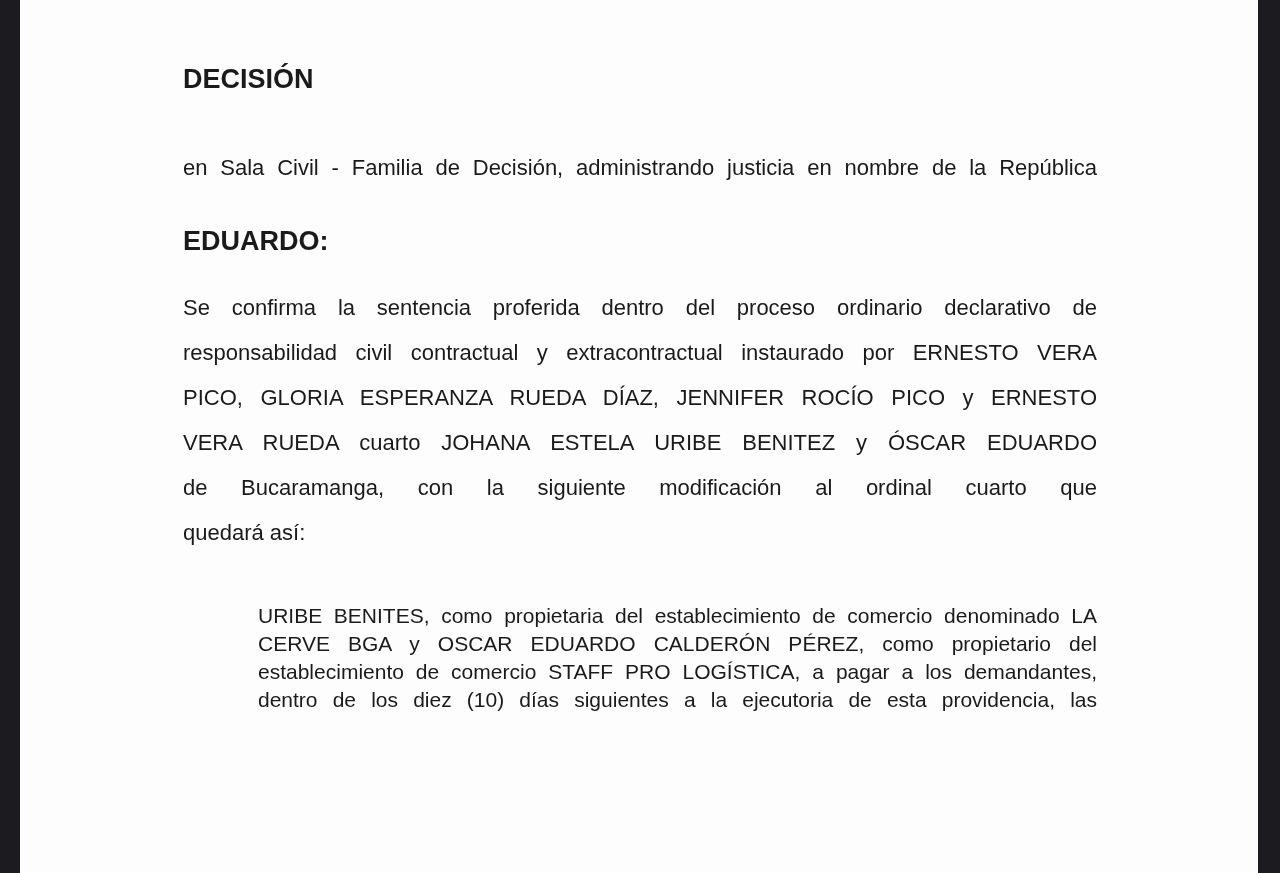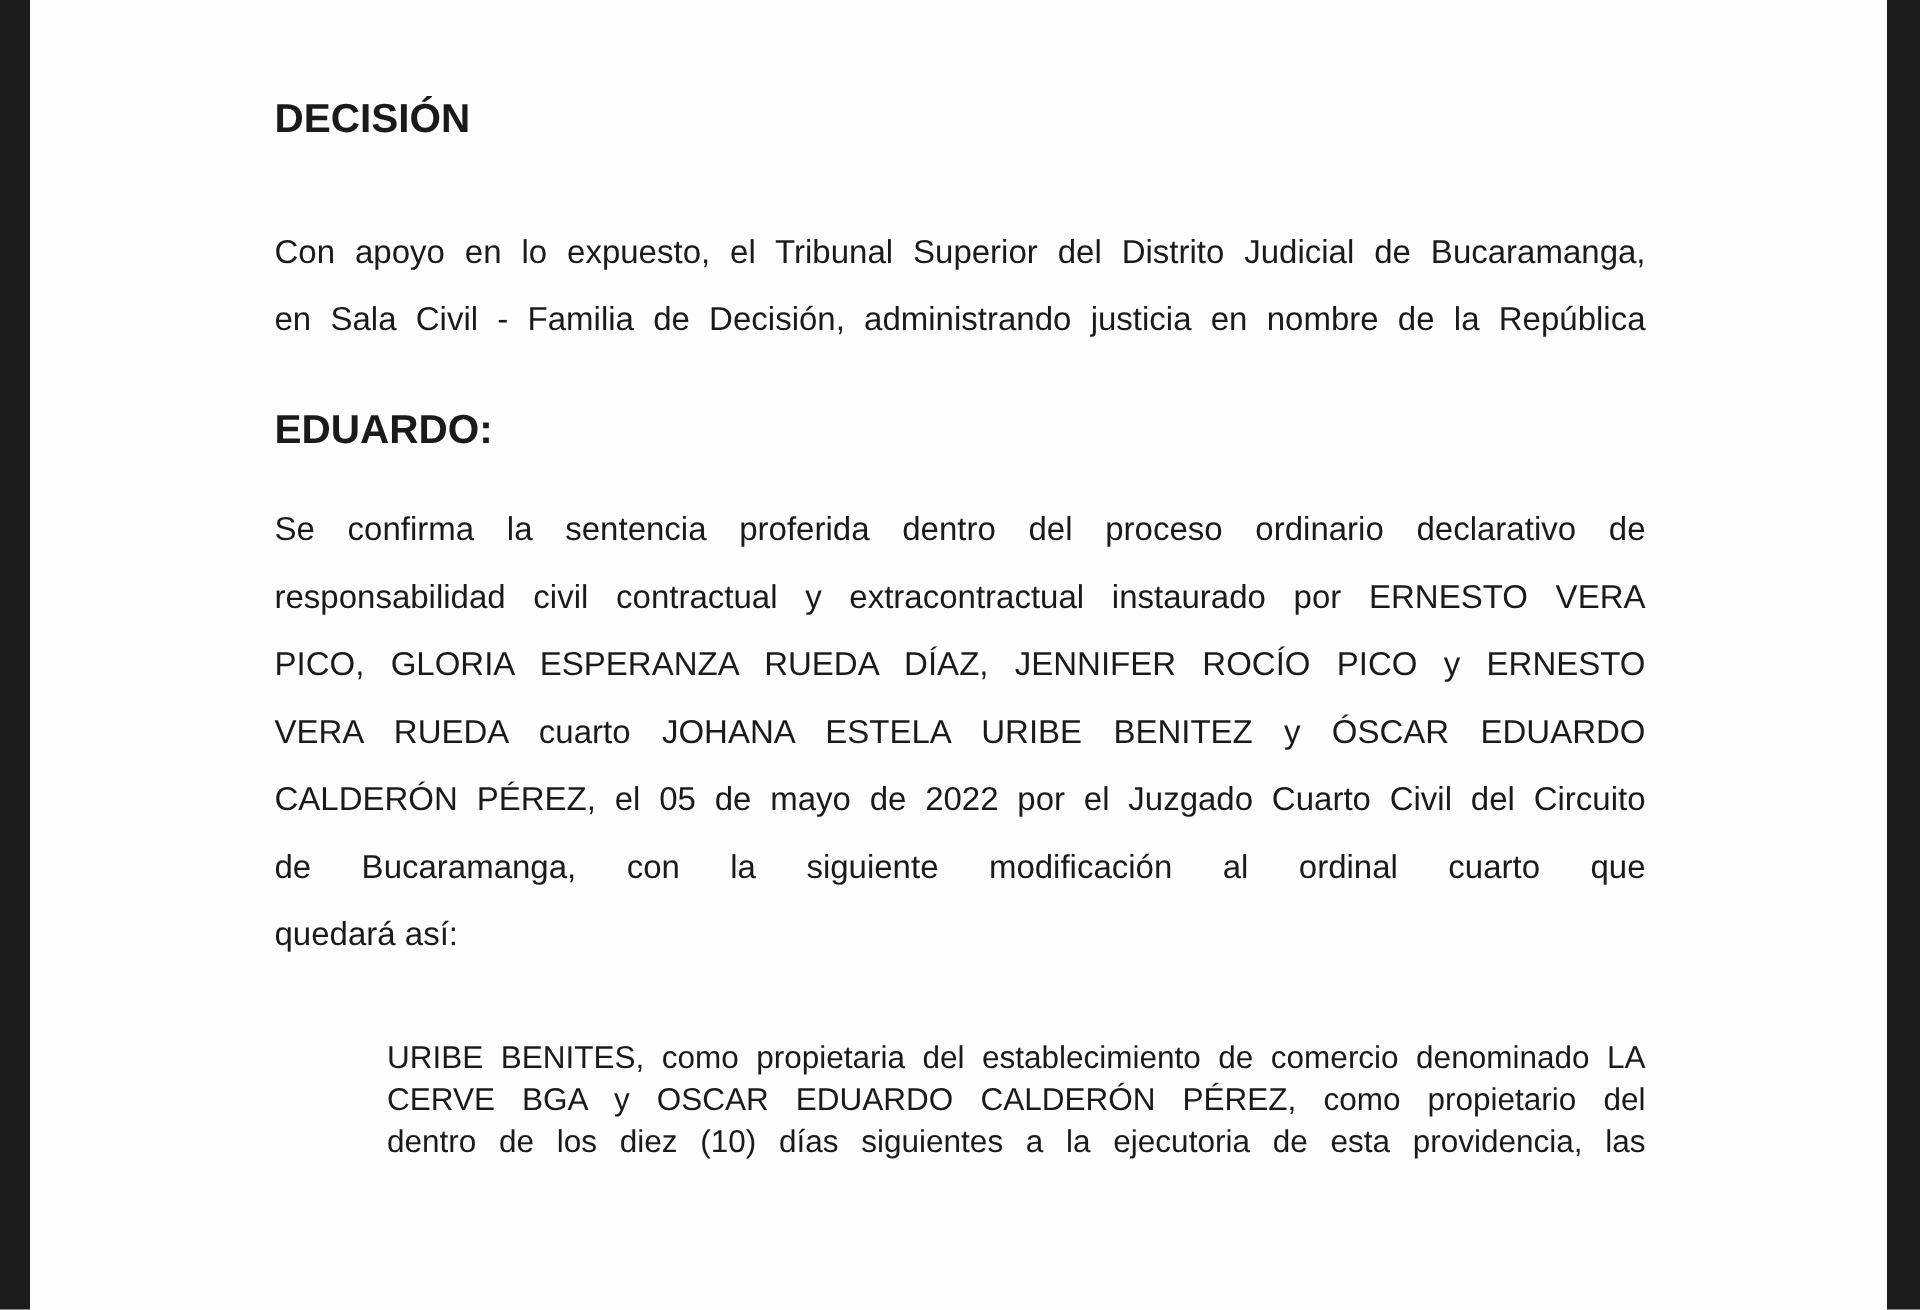--- a/index.html
+++ b/index.html
@@ -66,35 +66,34 @@
 <body>
 
 <div class="side-bar left"></div>
 <div class="side-bar right"></div>
 
 <div class="content">
 
   <div class="doc-heading doc-title">DECISIÓN</div>
 
   <div class="para intro-para">
-      <div class="line"><span>Con apoyo en lo expuesto, el Tribunal Superior del Distrito Judicial de Bucaramanga,</span></div>
       <div class="line"><span>en Sala Civil - Familia de Decisión, administrando justicia en nombre de la República</span></div>
     </div>
 
   <div class="doc-heading resolve-heading">EDUARDO:</div>
 
   <div class="para resolve-para">
       <div class="line"><span>Se </span><span class="b">confirma</span><span> la sentencia proferida dentro del proceso ordinario declarativo de</span></div>
       <div class="line"><span>responsabilidad civil contractual y extracontractual instaurado por </span><span class="b">ERNESTO VERA</span></div>
       <div class="line"><span class="b">PICO, GLORIA ESPERANZA RUEDA DÍAZ, JENNIFER ROCÍO PICO y ERNESTO</span></div>
       <div class="line"><span class="b">VERA RUEDA</span><span> cuarto </span><span class="b">JOHANA ESTELA URIBE BENITEZ y ÓSCAR EDUARDO</span></div>
-      <div class="line"><span class="b">CALDERÓN PÉREZ,</span><span> el 05 de mayo de 2022 por el Juzgado Cuarto Civil del Circuito</span></div>
       <div class="line"><span>de Bucaramanga, </span><span class="b">con la siguiente modificación al ordinal cuarto que</span></div>
       <div class="line last"><span class="b">quedará así:</span></div>
     </div>
 
   <div class="quote-para">
       <div class="line"><span>URIBE BENITES, como propietaria del establecimiento de comercio denominado LA</span></div>
       <div class="line"><span>CERVE BGA y OSCAR EDUARDO CALDERÓN PÉREZ, como propietario del</span></div>
+      <div class="line"><span>establecimiento de comercio STAFF PRO LOGÍSTICA, a pagar a los demandantes,</span></div>
       <div class="line"><span>dentro de los diez (10) días siguientes a la ejecutoria de esta providencia, las</span></div>
     </div>
 
 </div>
 
 </body></html>

